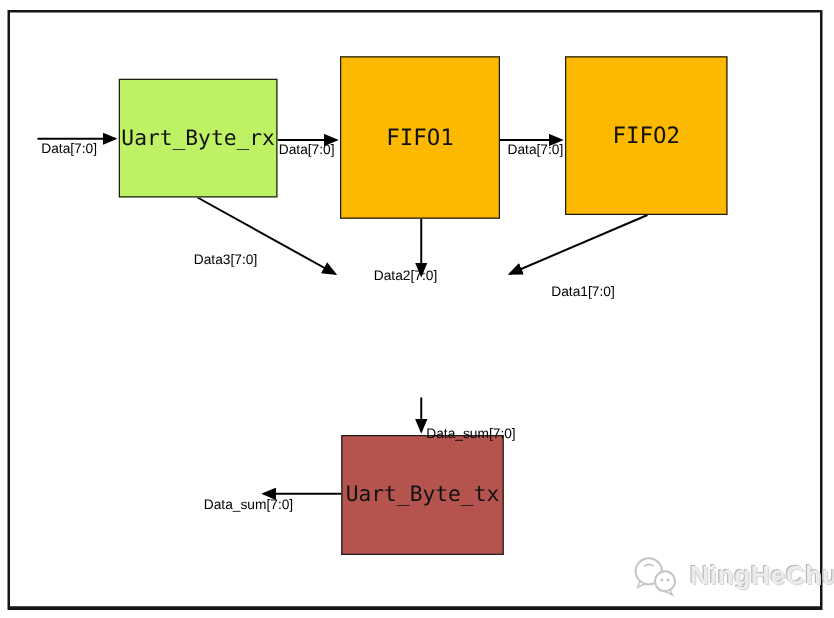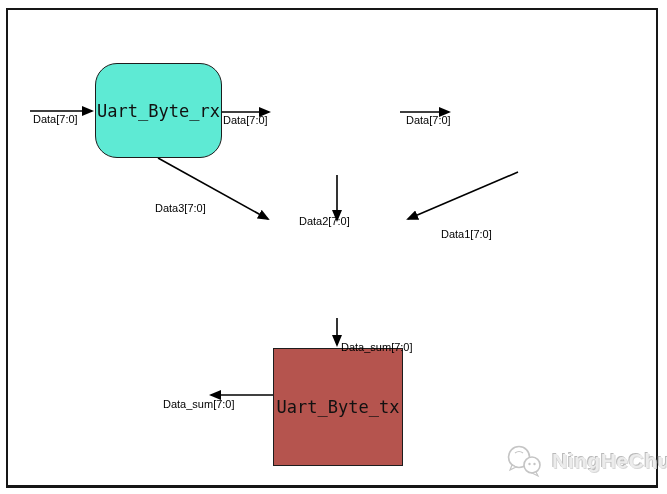--- a/index.html
+++ b/index.html
@@ -13,21 +13,21 @@
   }
   .block{
     position:absolute;display:flex;align-items:center;justify-content:center;
     border:1px solid #1d1d1d;color:#111;font-size:17px;letter-spacing:0px;
     box-sizing:border-box;
   }
   .block-uart-rx{left:95px;top:63px;width:127px;height:95px;}
   .block-fifo1 {left:272px;top:45px;width:128px;height:130px;font-size:18px;}
   .block-fifo2 {left:452px;top:45px;width:130px;height:127px;font-size:18px;}
   .block-data-sum{left:273px;top:223px;width:129px;height:95px;}
-  .block-uart-tx {left:273px;top:348px;width:130px;height:118px;}
+  .block-uart-tx {left:273px;top:348px;width:130px;height:96px;}
   .sig{
     position:absolute;font-size:11px;color:#000;white-space:nowrap;
     font-family:Liberation Sans, sans-serif;
     margin-top:22px;
   }
   .sig-in       {left:33px; top:91px;}
   .sig-rx-fifo1 {left:223px;top:92px;}
   .sig-f1-f2    {left:406px;top:92px;}
   .sig-data3    {left:155px;top:180px;}
   .sig-data2    {left:299px;top:193px;}
@@ -60,21 +60,23 @@
     <line x1="30" y1="111" x2="92" y2="111" stroke="#000" stroke-width="1.6" marker-end="url(#ah)"></line>
     <line x1="222" y1="112" x2="269" y2="112" stroke="#000" stroke-width="1.6" marker-end="url(#ah)"></line>
     <line x1="400" y1="112" x2="449" y2="112" stroke="#000" stroke-width="1.6" marker-end="url(#ah)"></line>
     <line x1="158" y1="158" x2="268" y2="219" stroke="#000" stroke-width="1.6" marker-end="url(#ah)"></line>
     <line x1="337" y1="175" x2="337" y2="220" stroke="#000" stroke-width="1.6" marker-end="url(#ah)"></line>
     <line x1="518" y1="172" x2="408" y2="219" stroke="#000" stroke-width="1.6" marker-end="url(#ah)"></line>
     <line x1="337" y1="318" x2="337" y2="345" stroke="#000" stroke-width="1.6" marker-end="url(#ah)"></line>
     <line x1="273" y1="395" x2="211" y2="395" stroke="#000" stroke-width="1.6" marker-end="url(#ah)"></line>
   </svg>
 
-  <div class="block block-uart-rx" style="background: #5eead4; border-radius: 22px;">Uart_Byte_rx</div>
+  <div class="block block-uart-rx" style="background: #bef264;">Uart_Byte_rx</div>
+  <div class="block block-fifo1" style="background: rgb(252, 185, 0);">FIFO1</div>
+  <div class="block block-fifo2" style="background: rgb(252, 185, 0);">FIFO2</div>
   <div class="block block-uart-tx" style="background: rgb(181, 84, 78);">Uart_Byte_tx</div>
 
   <div class="sig sig-in">Data[7:0]</div>
   <div class="sig sig-rx-fifo1">Data[7:0]</div>
   <div class="sig sig-f1-f2">Data[7:0]</div>
   <div class="sig sig-data3">Data3[7:0]</div>
   <div class="sig sig-data2">Data2[7:0]</div>
   <div class="sig sig-data1">Data1[7:0]</div>
   <div class="sig sig-sum-v">Data_sum[7:0]</div>
   <div class="sig sig-sum-out">Data_sum[7:0]</div>

